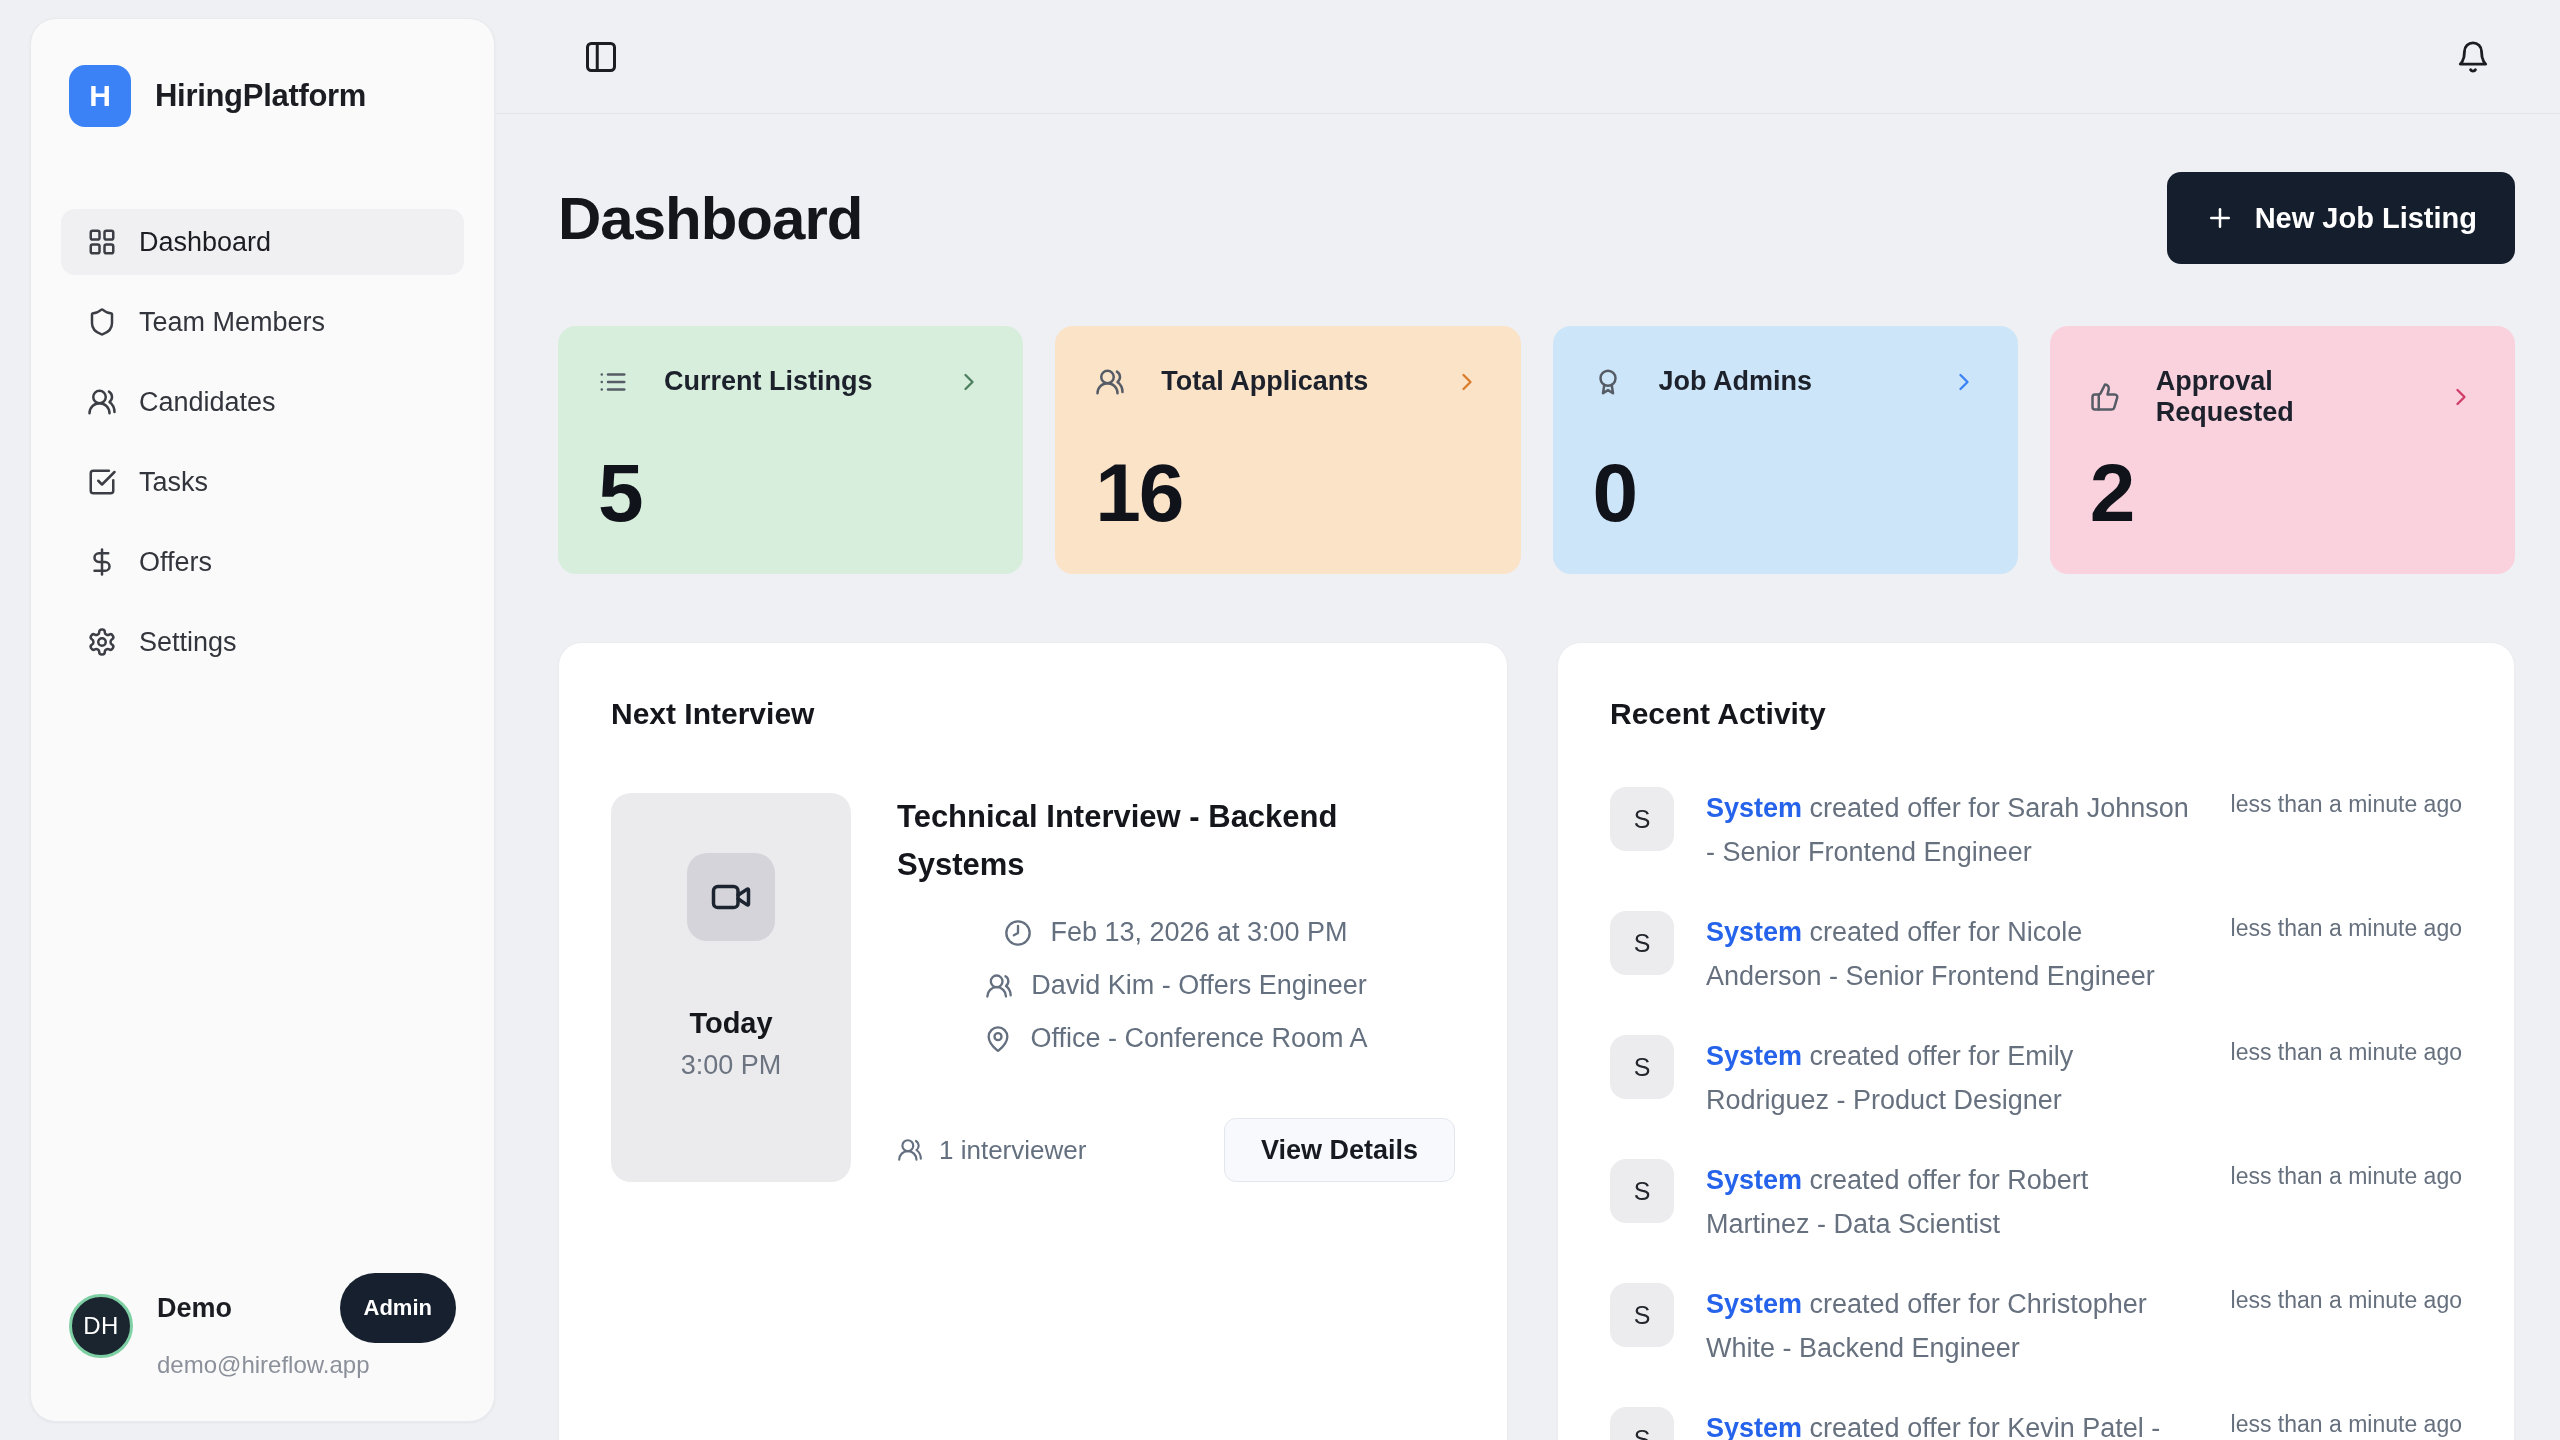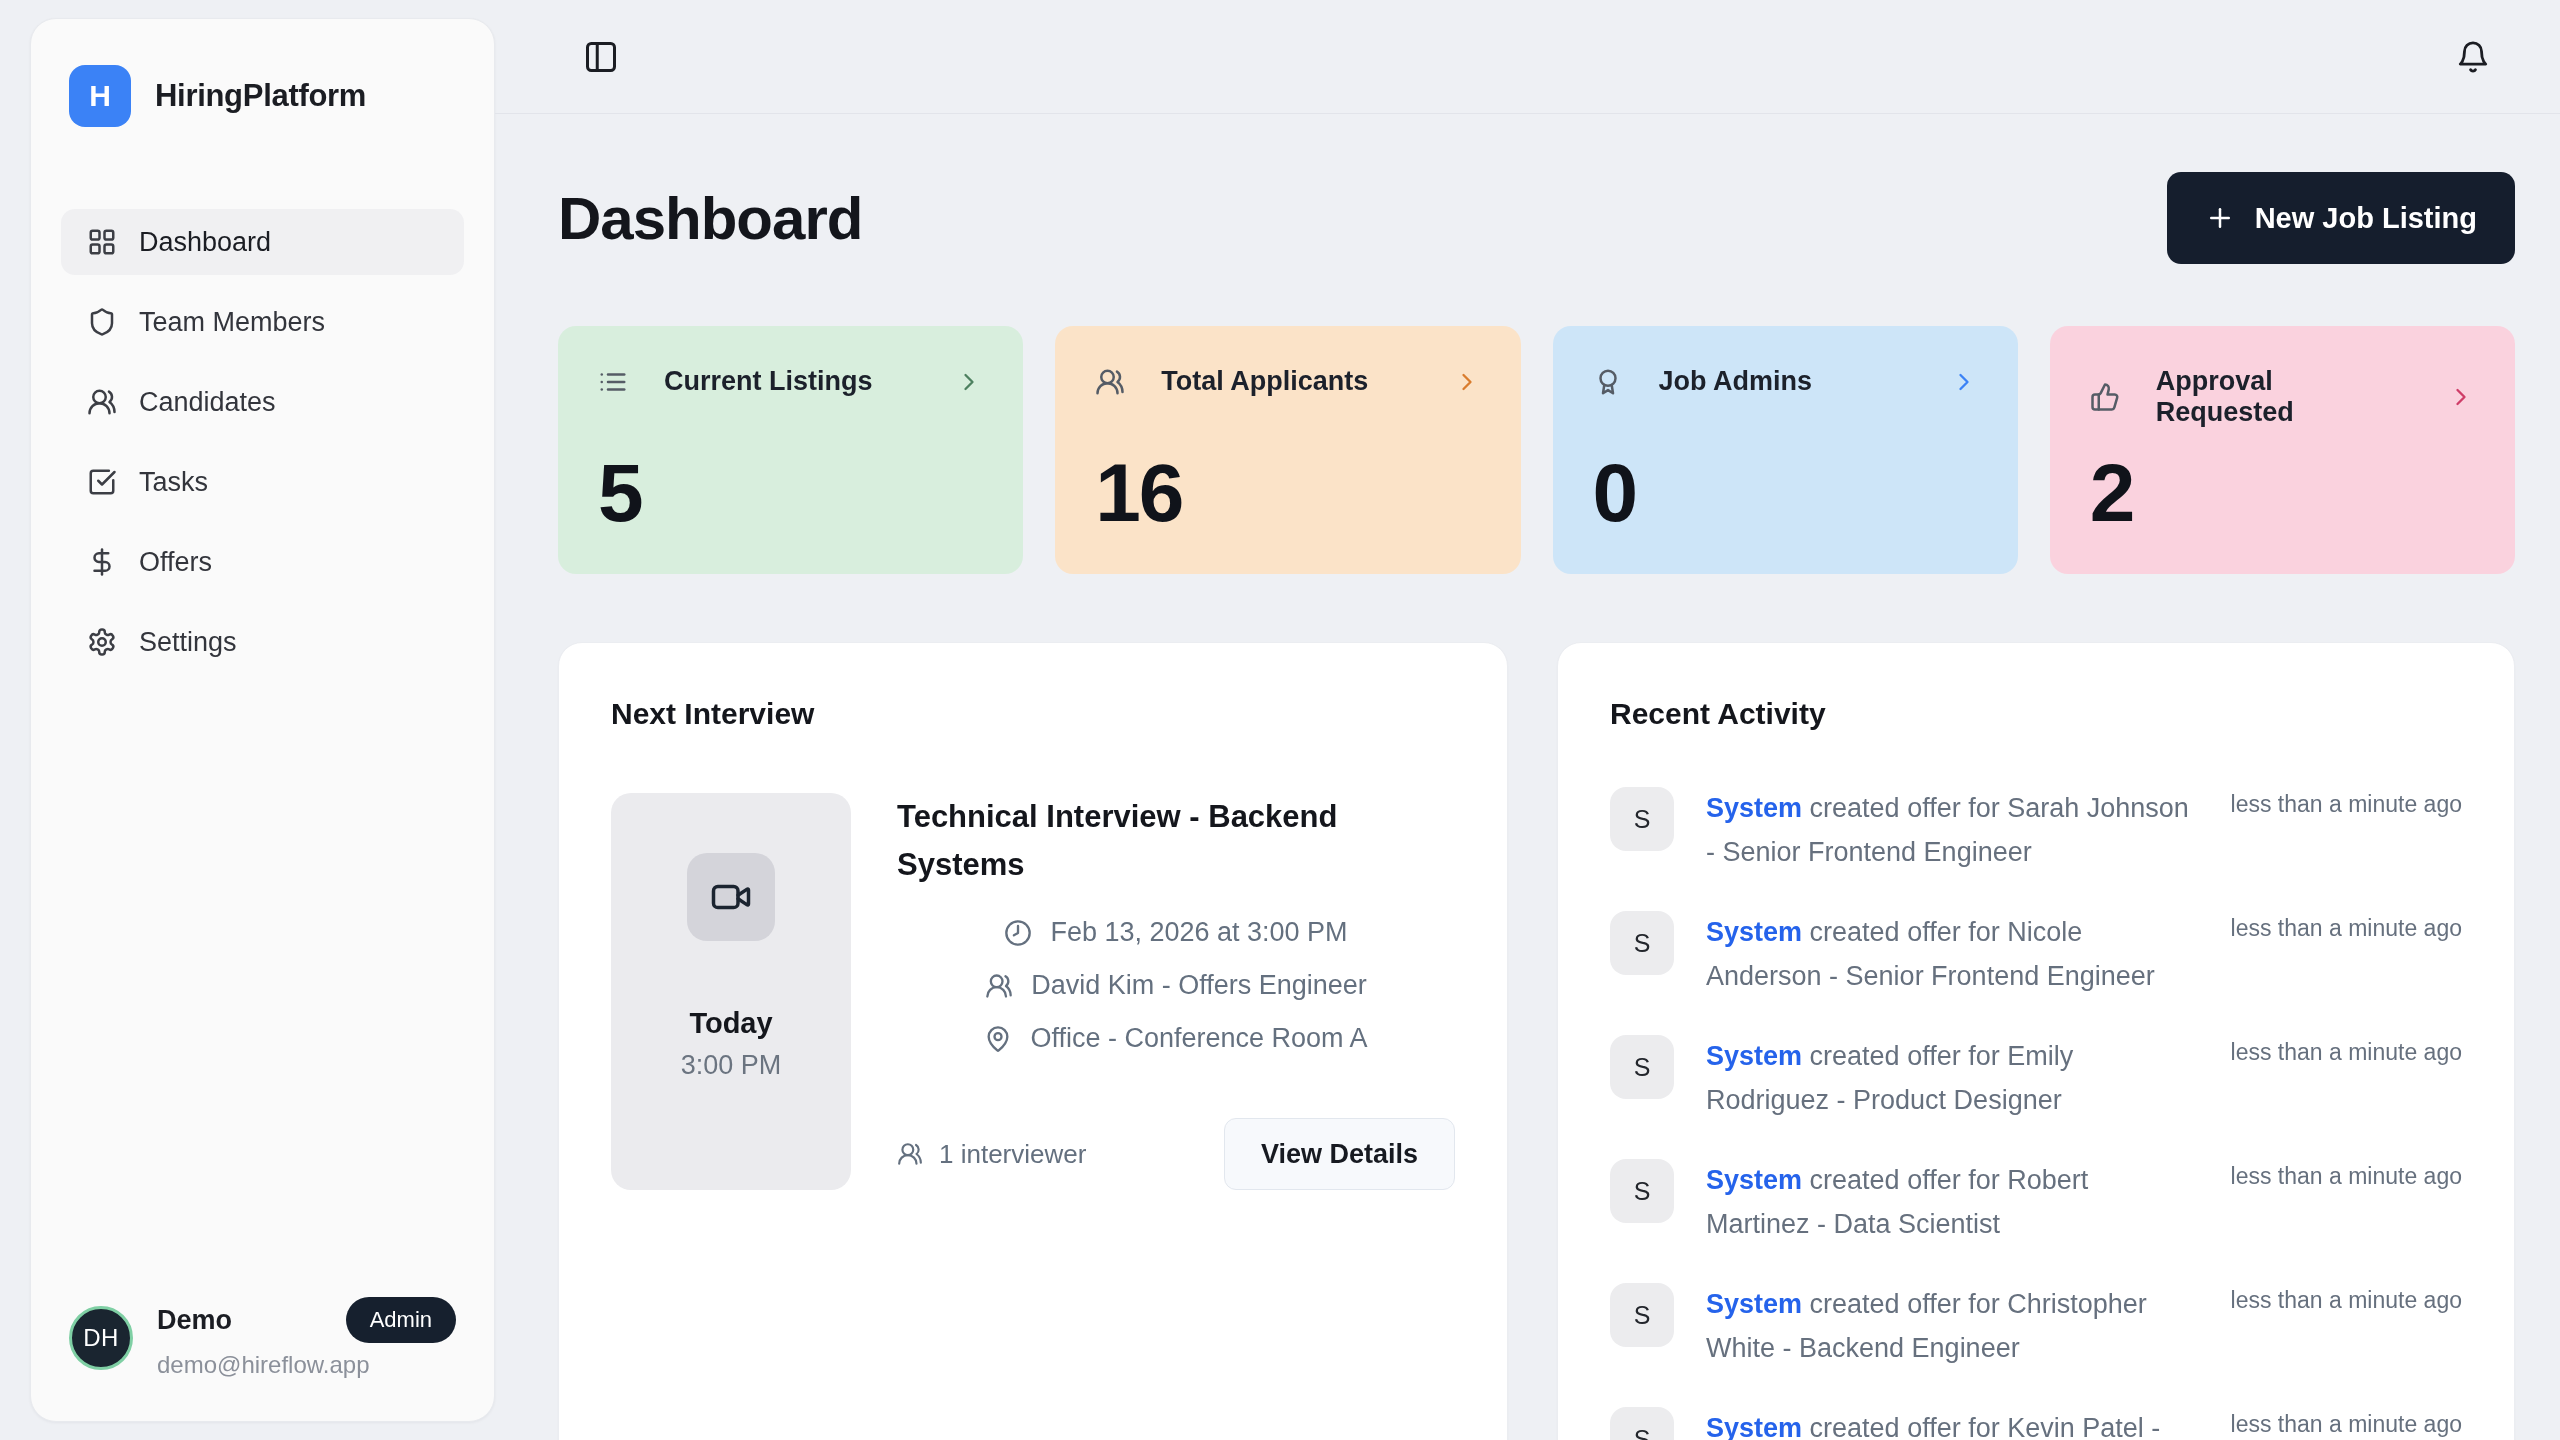--- a/index.html
+++ b/index.html
@@ -53,22 +53,22 @@
     background:#1a2530; color:#fff;
     border:3px solid #7fcfa4;
     display:flex; align-items:center; justify-content:center;
     font-size:24px; letter-spacing:.5px; flex:0 0 auto;
   }
   .user-info { flex:1 1 auto; min-width:0; }
   .user-top { display:flex; align-items:center; justify-content:space-between; }
   .user-name { font-size:27px; font-weight:600; color:#1b1d23; }
   .user-badge {
     background:#16202e; color:#fff;
-    font-size:22px; font-weight:400;
-    padding:10px 24px; border-radius:999px;
+    font-size:22px; font-weight:700;
+    padding:22px 24px; border-radius:999px;
   }
   .user-email { font-size:24px; color:#8b909a; margin-top:8px; }
 
   
   .main { position:absolute; left:495px; top:0; right:0; bottom:0; }
   .topbar {
     height:114px;
     display:flex; align-items:center; justify-content:space-between;
     padding:0 64px 0 82px;
     border-bottom:1px solid #e2e4ea;
@@ -136,21 +136,21 @@
 
   .ni-details { flex:1 1 auto; display:flex; flex-direction:column; }
   .ni-event-title { font-size:31px; font-weight:700; line-height:1.55; color:#14161c; max-width:580px; }
   .ni-meta { margin-top:28px; display:flex; flex-direction:column; gap:22px; }
   .ni-meta-row { display:flex; align-items:center; gap:18px; font-size:27px; color:#64707f;justify-content:center; }
   .ni-meta-row svg { width:28px; height:28px; color:#64707f; flex:0 0 auto; }
   .ni-footer { display:flex; align-items:center; justify-content:space-between; margin-top:64px; }
   .ni-count { display:flex; align-items:center; gap:16px; font-size:26px; color:#64707f; }
   .ni-count svg { width:26px; height:26px; }
   .secondary-btn {
-    height:72px; padding:0 36px;
+    height:64px; padding:0 36px;
     background:#f7f9fc; color:#171a21;
     border:1px solid #e2e7ee; border-radius:12px;
     font-family:"Liberation Sans", sans-serif;
     font-size:27px; font-weight:600; cursor:pointer;
   }
 
   
   .activity-list { margin-top:56px; }
   .activity-item { display:flex; align-items:flex-start; gap:32px; margin-bottom:34px; min-height:90px; }
   .activity-avatar {

